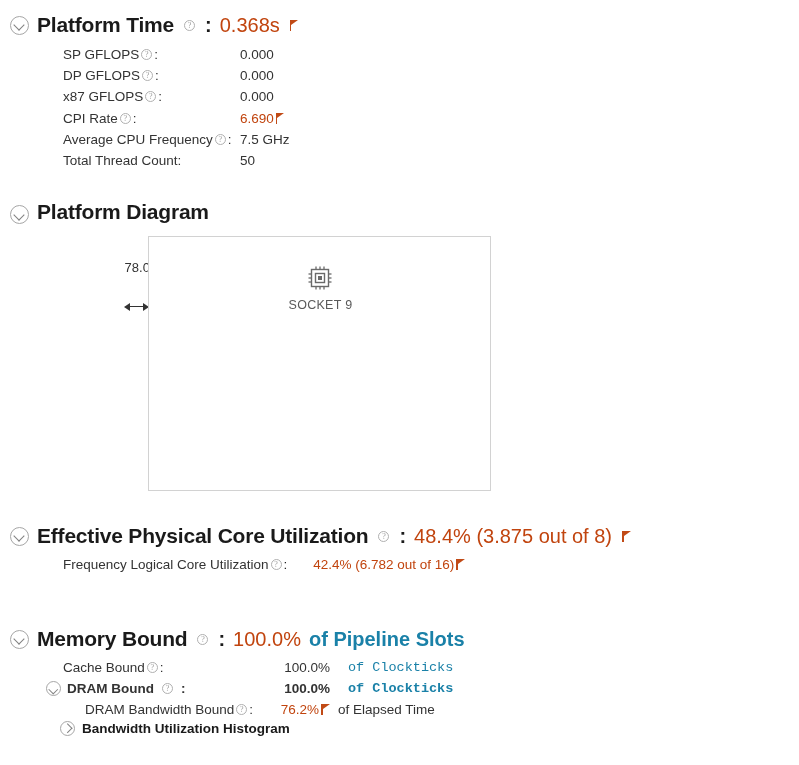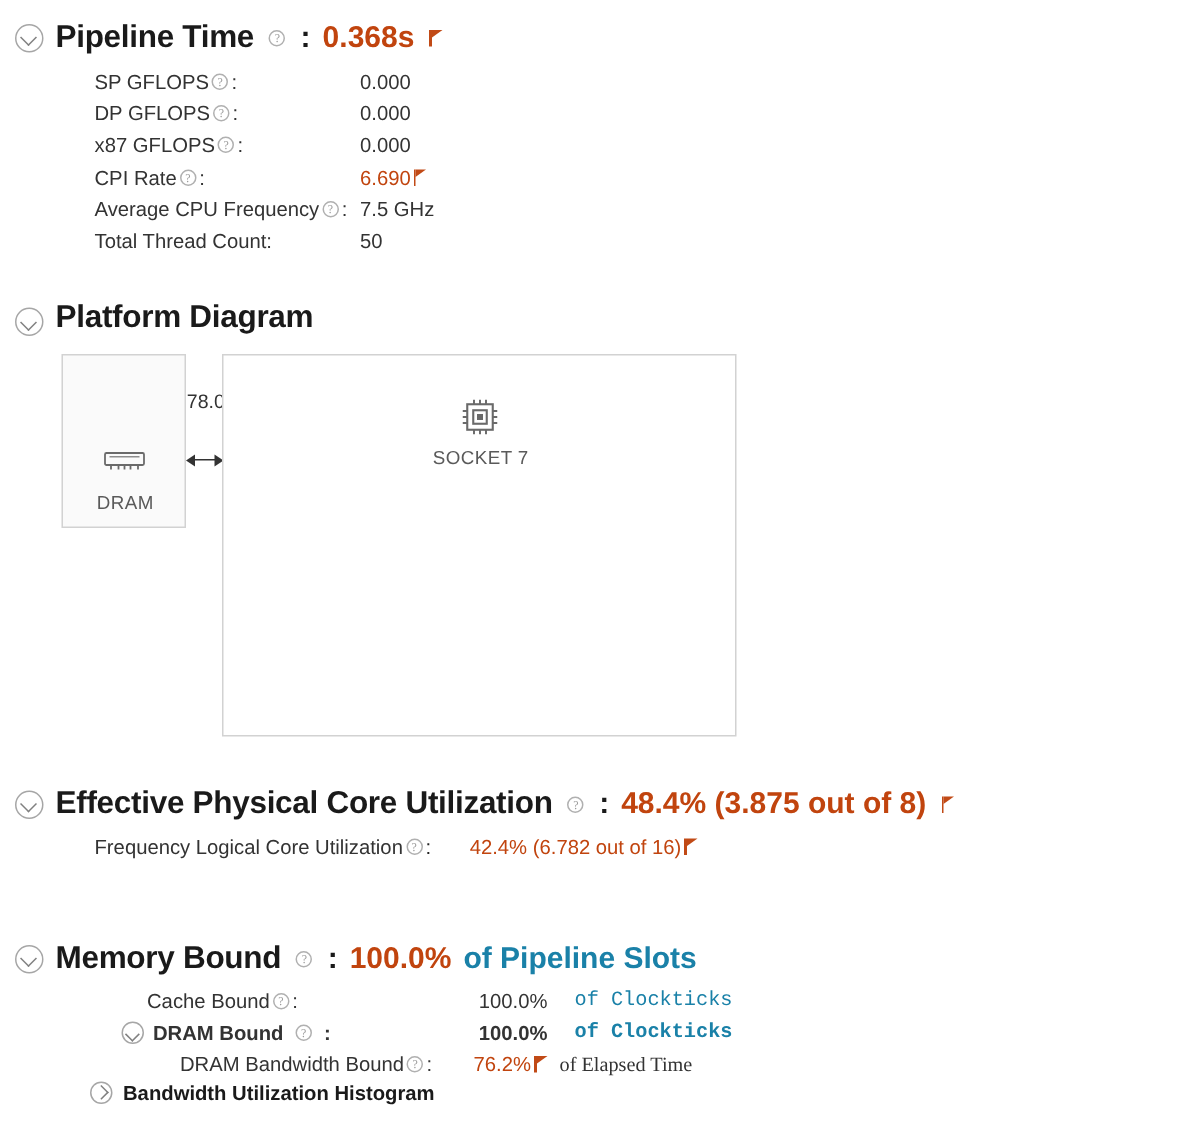--- a/index.html
+++ b/index.html
@@ -111,21 +111,21 @@
     gap: 8px;
   }
   .sec-title {
     font-size: 21px;
     font-weight: bold;
     color: #1a1a1a;
     letter-spacing: -0.2px;
   }
   .sec-val {
     font-size: 20px;
-    font-weight: bold;
+    font-weight: normal;
     color: #c1440e;
   }
   .sec-val-blue {
     font-size: 20px;
     font-weight: bold;
     color: #1a81a8;
   }
   .sec-colon {
     font-size: 20px;
     font-weight: bold;
@@ -267,39 +267,39 @@
   #elcu-row { left: 63px; top: 557px; font-size: 13.5px; }
   #ecuh-row { left: 42px; top: 578px; display: flex; align-items: center; gap: 7px; }
   .sub-head-txt {
     font-size: 13.5px;
     font-weight: bold;
     color: #1a1a1a;
   }
 
   
   #mb-head { left: 10px; top: 627px; }
-  #mb-rows { left: 63px; top: 657px; margin-left: 35px; }
+  #mb-rows { left: 63px; top: 657px; }
   #mb-rows .metric-row { height: 21.2px; }
   .mb-label { width: 205px; }
   .mb-pct { width: 62px; text-align: right; }
   .mb-of { margin-left: 18px; }
   #dram-bound-row { position: relative; left: -17px; display: flex; align-items: center; gap: 6px; }
   #dram-bw-row { position: relative; left: 22px; }
   #bwuh-row { left: 60px; top: 721px; display: flex; align-items: center; gap: 7px; }
 
   .bold { font-weight: bold; }
 </style>
 </head>
 <body>
 
 <div class="page">
 
   <div class="abs sec-head" id="elapsed-head">
     <span class="chev"></span>
-    <span class="sec-title">Pipeline Time</span>
+    <span class="sec-title">Platform Time</span>
     <span class="info">?</span>
     <span class="sec-colon">:</span>
     <span class="sec-val">0.368s</span>
     <span class="flag"></span>
   </div>
 
   <div class="abs" id="elapsed-metrics">
 
     <div class="metric-row">
       <span class="lbl-col m-label"><span>SP GFLOPS</span><span class="info">?</span><span>:</span></span>
@@ -333,32 +333,20 @@
 
   </div>
 
   <div class="abs sec-head" id="platform-head">
     <span class="chev"></span>
     <span class="sec-title">Platform Diagram</span>
   </div>
 
   <div class="abs" id="platform-box">
 
-    <div class="dram-box">
-      <svg class="dram-icon" viewBox="0 0 28 16">
-        <rect x="1" y="3" width="26" height="8" rx="1" fill="none" stroke="#6a6a6a" stroke-width="1.2"></rect>
-        <line x1="5" y1="11" x2="5" y2="14" stroke="#6a6a6a" stroke-width="1.2"></line>
-        <line x1="10" y1="11" x2="10" y2="14" stroke="#6a6a6a" stroke-width="1.2"></line>
-        <line x1="14" y1="11" x2="14" y2="14" stroke="#6a6a6a" stroke-width="1.2"></line>
-        <line x1="18" y1="11" x2="18" y2="14" stroke="#6a6a6a" stroke-width="1.2"></line>
-        <line x1="23" y1="11" x2="23" y2="14" stroke="#6a6a6a" stroke-width="1.2"></line>
-        <line x1="4" y1="5.5" x2="24" y2="5.5" stroke="#8d8d8d" stroke-width="1"></line>
-      </svg>
-      <div class="dram-label">DRAM</div>
-    </div>
 
     <div class="arrow-wrap">
       <div class="arrow-line"></div>
     </div>
     <div class="arrow-pct">78.0%</div>
 
     <div class="socket-box">
       <svg class="socket-icon" viewBox="0 0 26 26">
         <rect x="4.5" y="4.5" width="17" height="17" fill="none" stroke="#6a6a6a" stroke-width="1.4"></rect>
         <rect x="8.5" y="8.5" width="9" height="9" fill="none" stroke="#6a6a6a" stroke-width="1.4"></rect>
@@ -371,21 +359,21 @@
           <line x1="13" y1="21.5" x2="13" y2="24.5"></line>
           <line x1="17" y1="21.5" x2="17" y2="24.5"></line>
           <line x1="1.5" y1="9" x2="4.5" y2="9"></line>
           <line x1="1.5" y1="13" x2="4.5" y2="13"></line>
           <line x1="1.5" y1="17" x2="4.5" y2="17"></line>
           <line x1="21.5" y1="9" x2="24.5" y2="9"></line>
           <line x1="21.5" y1="13" x2="24.5" y2="13"></line>
           <line x1="21.5" y1="17" x2="24.5" y2="17"></line>
         </g>
       </svg>
-      <div class="socket-title">SOCKET 7</div>
+      <div class="socket-title">SOCKET 9</div>
     </div>
 
   </div>
 
   <div class="abs sec-head" id="epcu-head">
     <span class="chev"></span>
     <span class="sec-title">Effective Physical Core Utilization</span>
     <span class="info">?</span>
     <span class="sec-colon">:</span>
     <span class="sec-val">48.4% (3.875 out of 8)</span>
@@ -422,21 +410,21 @@
           <span class="info" style="font-weight:normal;">?</span>
           <span>:</span>
       </span>
       <span class="mb-pct m-val bold">100.0%</span>
       <span class="mb-of m-val blue bold">of Clockticks</span>
     </div>
 
     <div class="metric-row">
       <span class="mb-label m-label" id="dram-bw-row"><span>DRAM Bandwidth Bound</span><span class="info">?</span><span>:</span></span>
       <span class="mb-pct m-val warn"><span>76.2%</span><span class="flag"></span></span>
-      <span class="mb-of m-val" style="margin-left:8px;font-family:Liberation Serif, serif;">of Elapsed Time</span>
+      <span class="mb-of m-val" style="margin-left:8px;">of Elapsed Time</span>
     </div>
 
   </div>
 
   <div class="abs" id="bwuh-row">
     <span class="chev small right"></span>
     <span class="sub-head-txt">Bandwidth Utilization Histogram</span>
   </div>
 
 </div>

